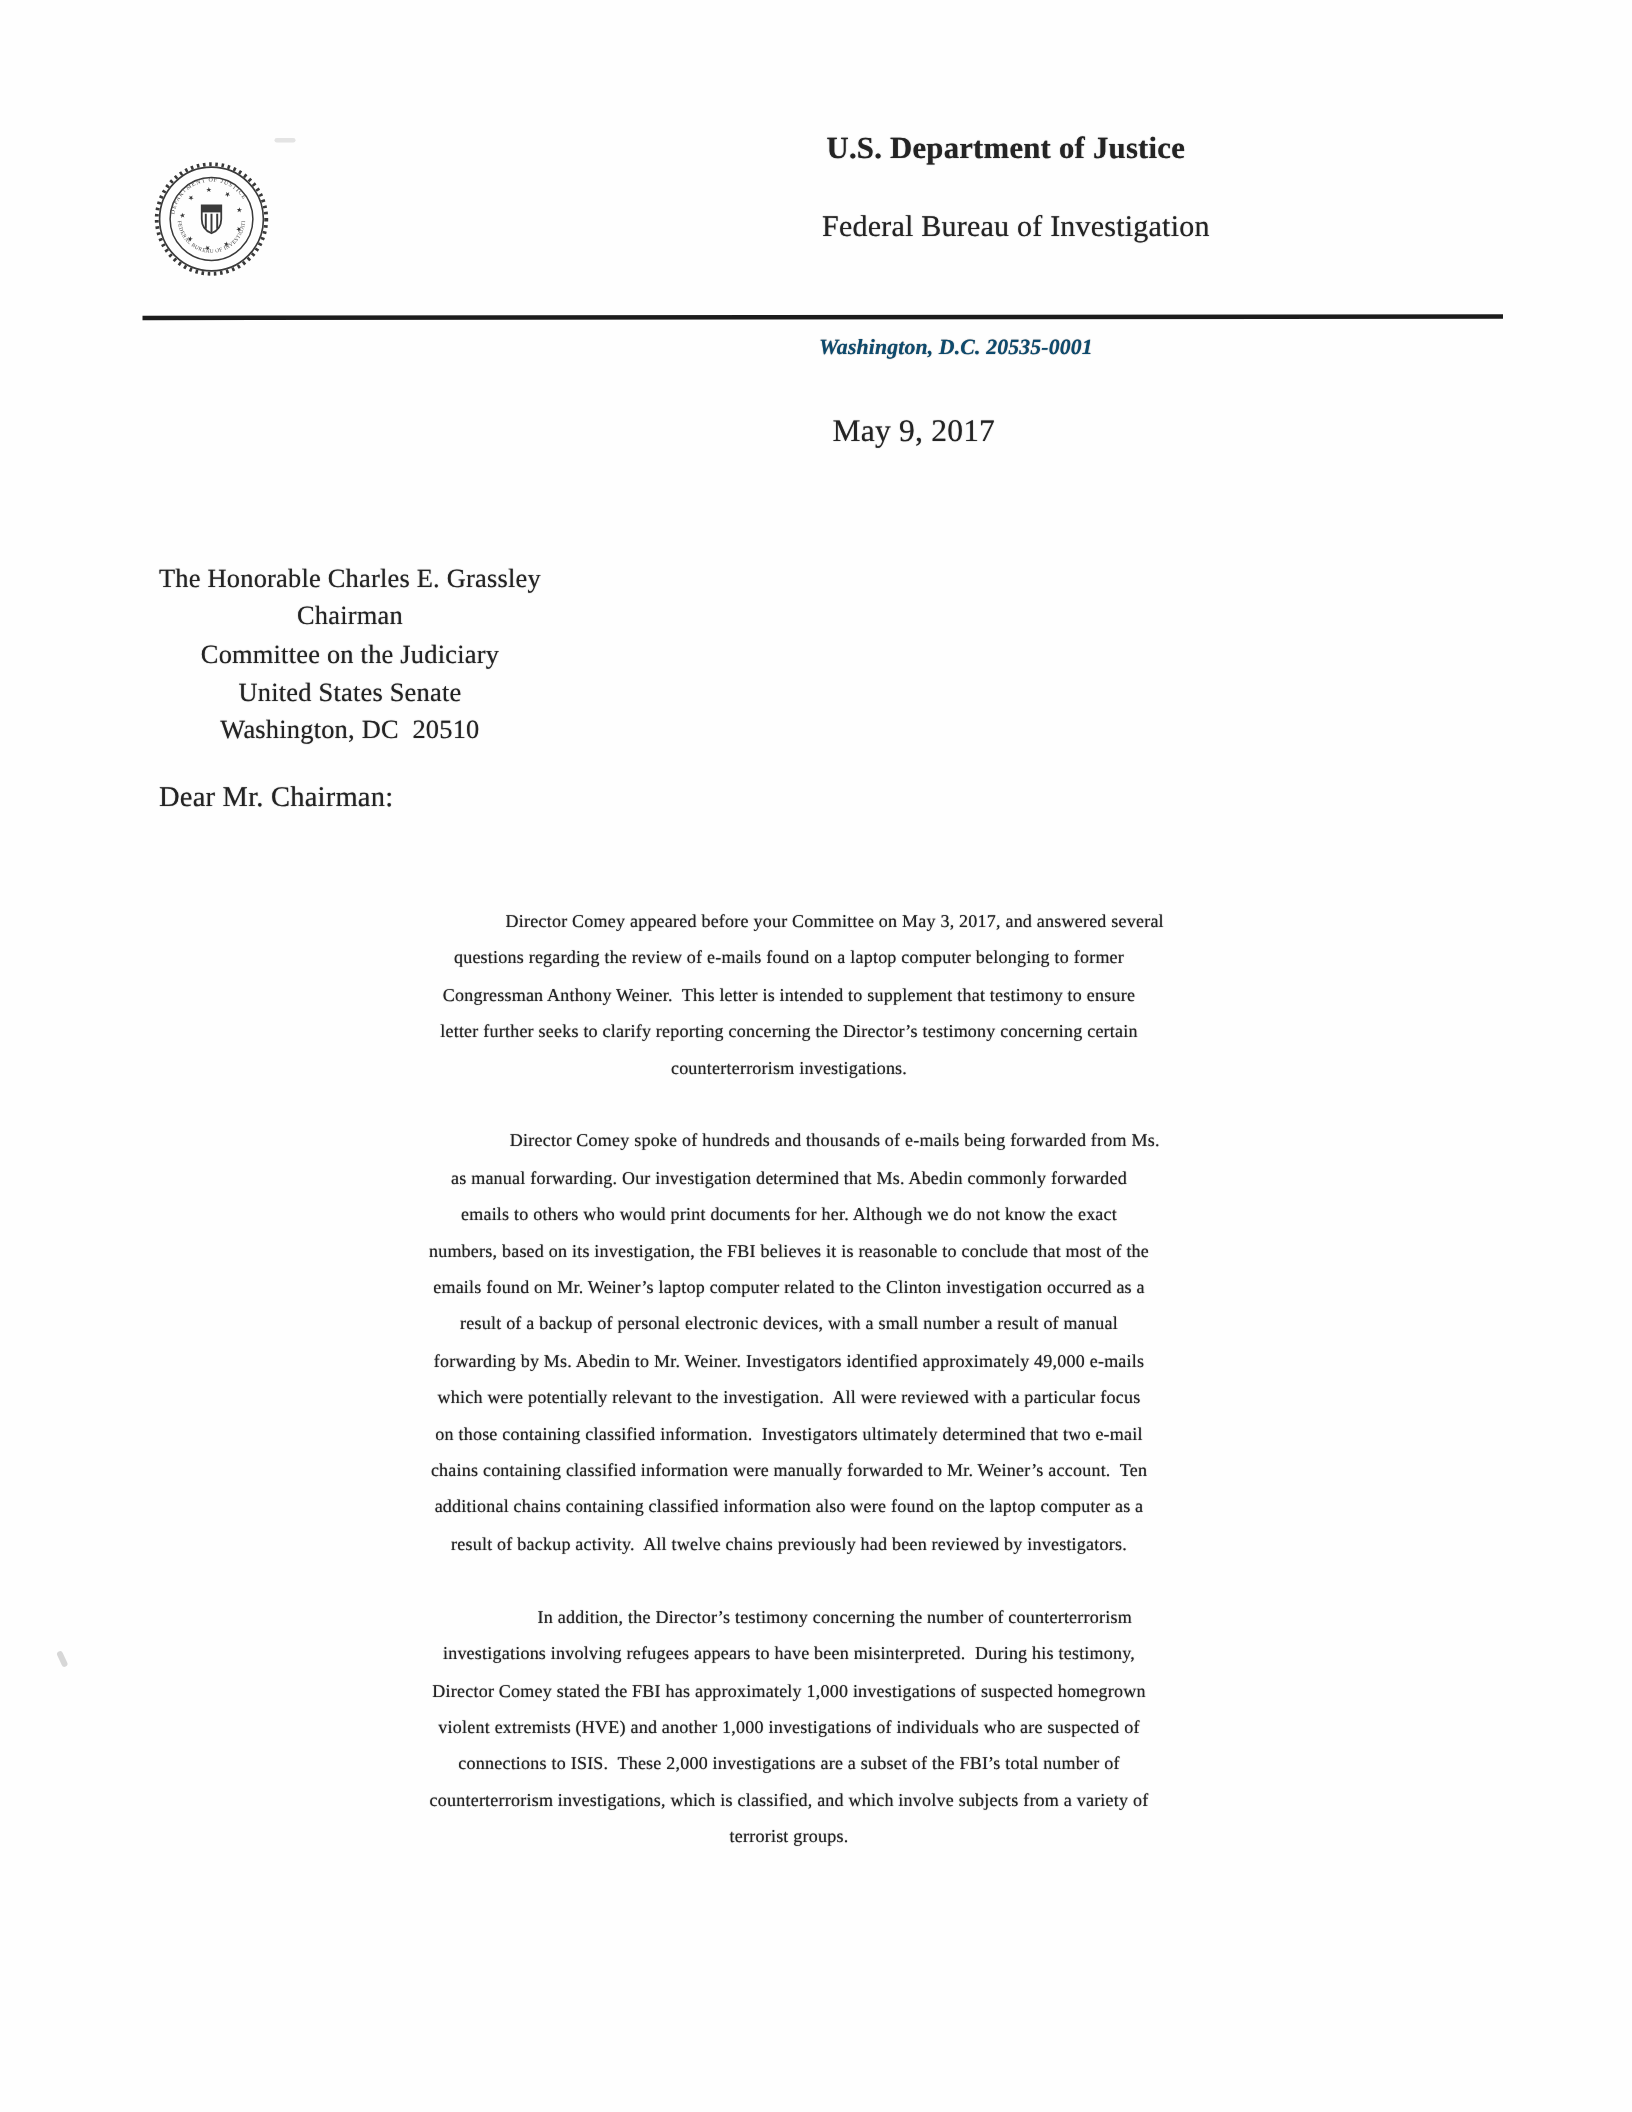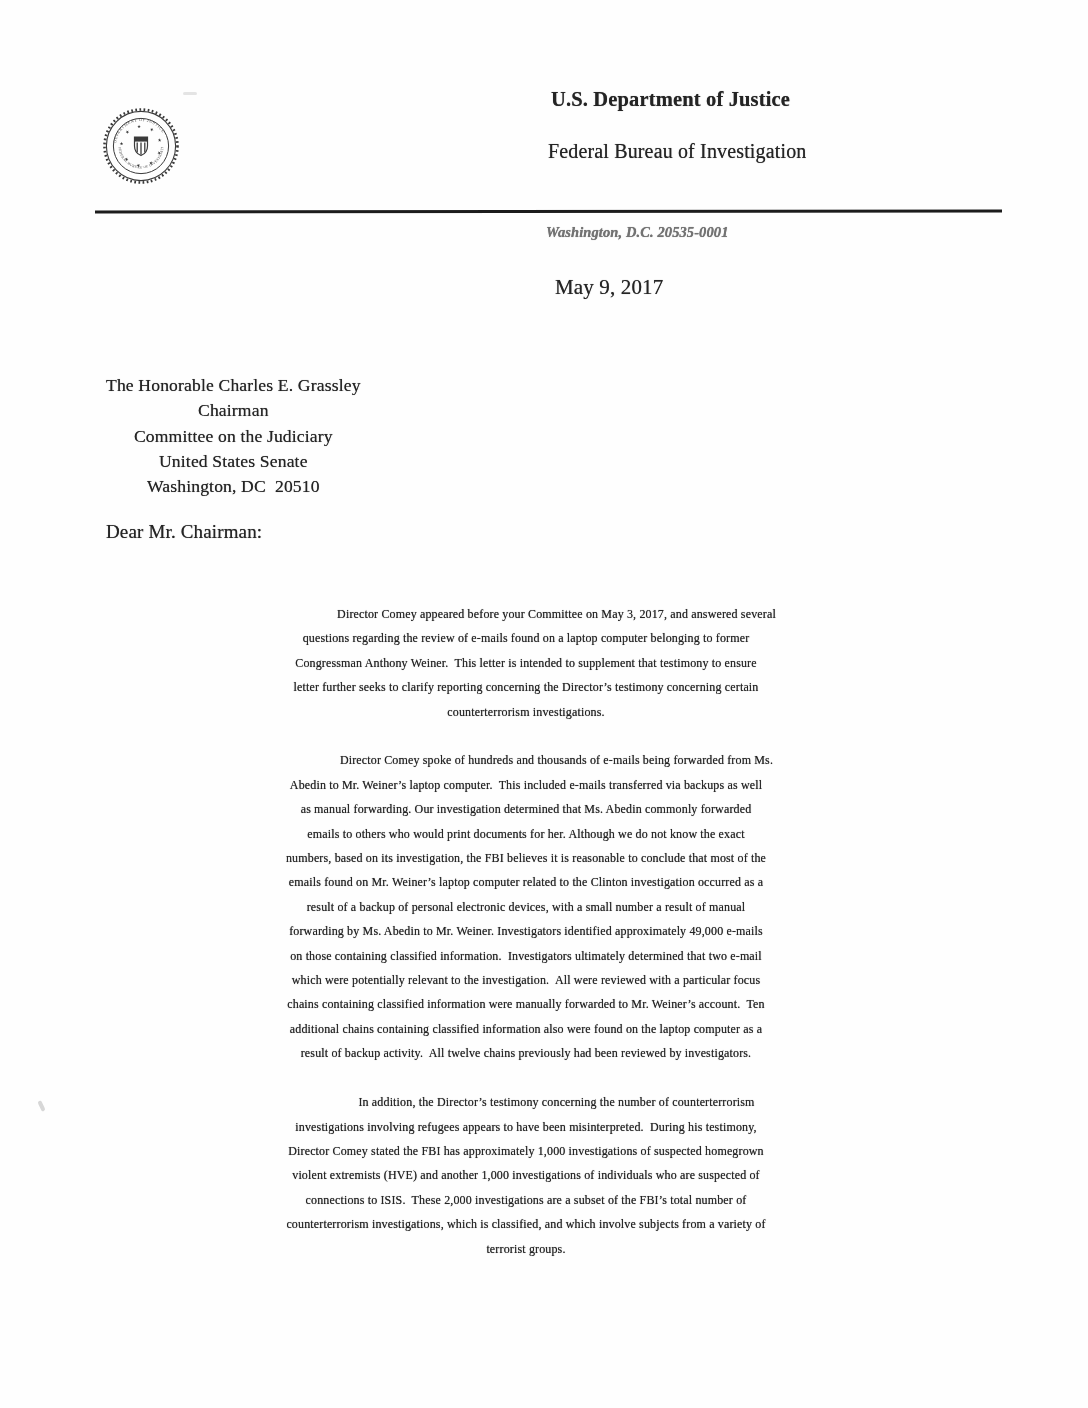--- a/index.html
+++ b/index.html
@@ -54,21 +54,21 @@
   }
   .office-address {
     position: absolute;
     left: 546px;
     top: 224px;
     font-size: 14.5px;
     font-style: italic;
     font-weight: bold;
     letter-spacing: 0.1px;
     white-space: nowrap;
-    color: #737373;
+    color: #0c4a6e;
   }
   .letter-date {
     position: absolute;
     left: 555px;
     top: 275px;
     font-size: 21px;
     white-space: nowrap;
   }
   .recipient {
     position: absolute;
@@ -177,29 +177,28 @@
   <div class="letter-body scan-text">
     <div class="paragraph">
         <div class="line indent">Director Comey appeared before your Committee on May 3, 2017, and answered several</div>
         <div class="line">questions regarding the review of e-mails found on a laptop computer belonging to former</div>
         <div class="line">Congressman Anthony Weiner.&nbsp; This letter is intended to supplement that testimony to ensure</div>
         <div class="line">letter further seeks to clarify reporting concerning the Director’s testimony concerning certain</div>
         <div class="line">counterterrorism investigations.</div>
       </div>
     <div class="paragraph">
         <div class="line indent">Director Comey spoke of hundreds and thousands of e-mails being forwarded from Ms.</div>
-        <div class="line">Abedin to Mr. Weiner’s laptop computer.&nbsp; This included e-mails transferred via backups as well</div>
         <div class="line">as manual forwarding. Our investigation determined that Ms. Abedin commonly forwarded</div>
         <div class="line">emails to others who would print documents for her. Although we do not know the exact</div>
         <div class="line">numbers, based on its investigation, the FBI believes it is reasonable to conclude that most of the</div>
         <div class="line">emails found on Mr. Weiner’s laptop computer related to the Clinton investigation occurred as a</div>
         <div class="line">result of a backup of personal electronic devices, with a small number a result of manual</div>
         <div class="line">forwarding by Ms. Abedin to Mr. Weiner. Investigators identified approximately 49,000 e-mails</div>
+        <div class="line">which were potentially relevant to the investigation.&nbsp; All were reviewed with a particular focus</div>
         <div class="line">on those containing classified information.&nbsp; Investigators ultimately determined that two e-mail</div>
-        <div class="line">which were potentially relevant to the investigation.&nbsp; All were reviewed with a particular focus</div>
         <div class="line">chains containing classified information were manually forwarded to Mr. Weiner’s account.&nbsp; Ten</div>
         <div class="line">additional chains containing classified information also were found on the laptop computer as a</div>
         <div class="line">result of backup activity.&nbsp; All twelve chains previously had been reviewed by investigators.</div>
       </div>
     <div class="paragraph">
         <div class="line indent">In addition, the Director’s testimony concerning the number of counterterrorism</div>
         <div class="line">investigations involving refugees appears to have been misinterpreted.&nbsp; During his testimony,</div>
         <div class="line">Director Comey stated the FBI has approximately 1,000 investigations of suspected homegrown</div>
         <div class="line">violent extremists (HVE) and another 1,000 investigations of individuals who are suspected of</div>
         <div class="line">connections to ISIS.&nbsp; These 2,000 investigations are a subset of the FBI’s total number of</div>

